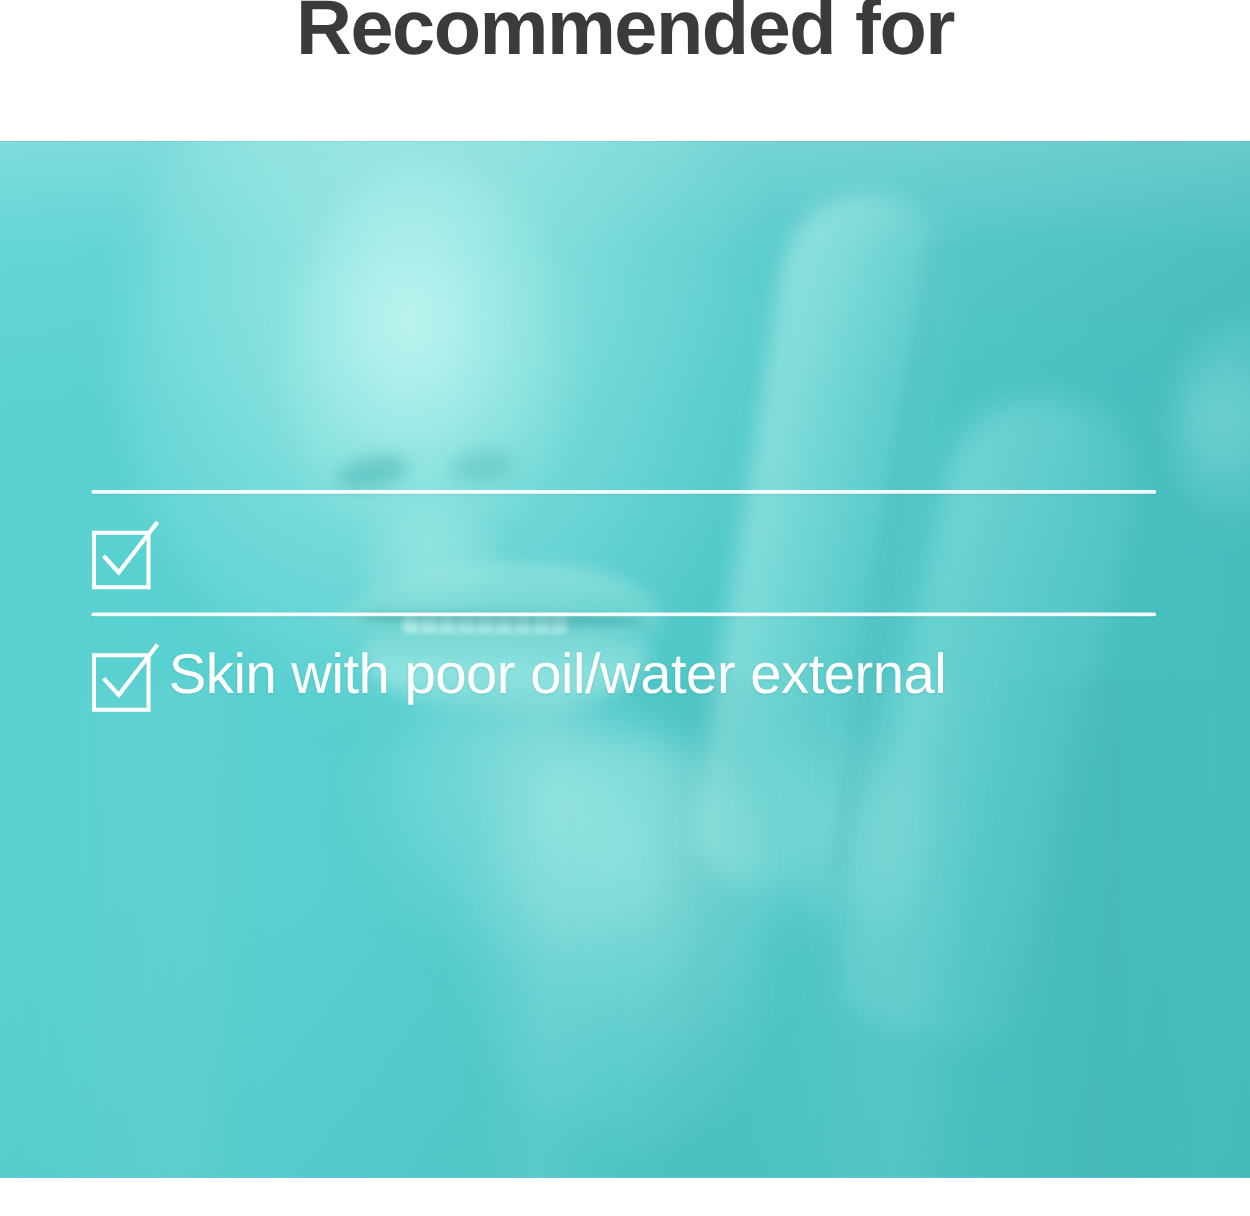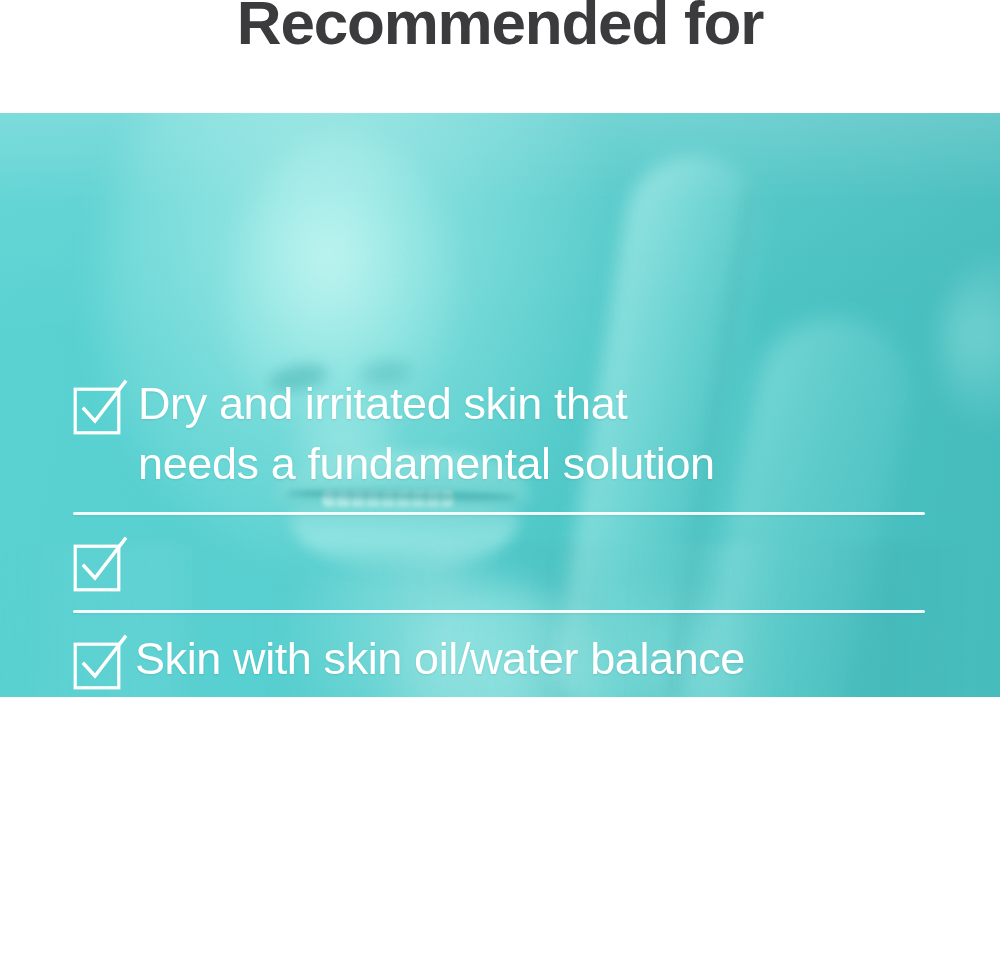--- a/index.html
+++ b/index.html
@@ -10,21 +10,21 @@
   body {
     width: 1000px;
     height: 973px;
     overflow: hidden;
     font-family: "Liberation Sans", sans-serif;
   }
 
   #page {
     position: relative;
     width: 1000px;
-    height: 697px;
+    height: 942px;
     overflow: hidden;
     background: #3b82f6;
   }
 
   
   #header-band {
     position: absolute;
     left: 0;
     top: 0;
     width: 1000px;
@@ -284,30 +284,20 @@
     <div class="ph" id="ph-finger-mid"></div>
     <div class="ph" id="ph-fartip"></div>
     <div class="ph" id="ph-folds"></div>
     <div class="ph" id="ph-bottom-shade"></div>
     <div class="ph" id="ph-right-shade"></div>
     <div class="ph" id="ph-top-light"></div>
   </div>
 
   <div id="checklist">
 
-    <div class="check-item" id="item-1">
-      <span class="check-icon">
-        <svg width="52" height="52" viewBox="0 0 52 52" fill="none" xmlns="http://www.w3.org/2000/svg" aria-hidden="true">
-          <rect x="2.2" y="6.2" width="43.6" height="43.6" stroke="#ffffff" stroke-width="3.2" fill="none"></rect>
-          <path d="M11 26 L22 38 L52 -1" stroke="#ffffff" stroke-width="3.4" fill="none" stroke-linecap="square" stroke-linejoin="miter"></path>
-        </svg>
-      </span>
-      <span class="check-text">Dry and irritated skin that
-needs a fundamental solution</span>
-    </div>
 
     <div class="divider"></div>
 
     <div class="check-item" id="item-2">
       <span class="check-icon">
         <svg width="52" height="52" viewBox="0 0 52 52" fill="none" xmlns="http://www.w3.org/2000/svg" aria-hidden="true">
           <rect x="2.2" y="6.2" width="43.6" height="43.6" stroke="#ffffff" stroke-width="3.2" fill="none"></rect>
           <path d="M11 26 L22 38 L52 -1" stroke="#ffffff" stroke-width="3.4" fill="none" stroke-linecap="square" stroke-linejoin="miter"></path>
         </svg>
       </span>
@@ -315,17 +305,17 @@
 
     <div class="divider"></div>
 
     <div class="check-item" id="item-3">
       <span class="check-icon">
         <svg width="52" height="52" viewBox="0 0 52 52" fill="none" xmlns="http://www.w3.org/2000/svg" aria-hidden="true">
           <rect x="2.2" y="6.2" width="43.6" height="43.6" stroke="#ffffff" stroke-width="3.2" fill="none"></rect>
           <path d="M11 26 L22 38 L52 -1" stroke="#ffffff" stroke-width="3.4" fill="none" stroke-linecap="square" stroke-linejoin="miter"></path>
         </svg>
       </span>
-      <span class="check-text">Skin with skin oil/water balance</span>
+      <span class="check-text">Skin with poor oil/water external</span>
     </div>
 
   </div>
 </div>
 
 </body></html>

